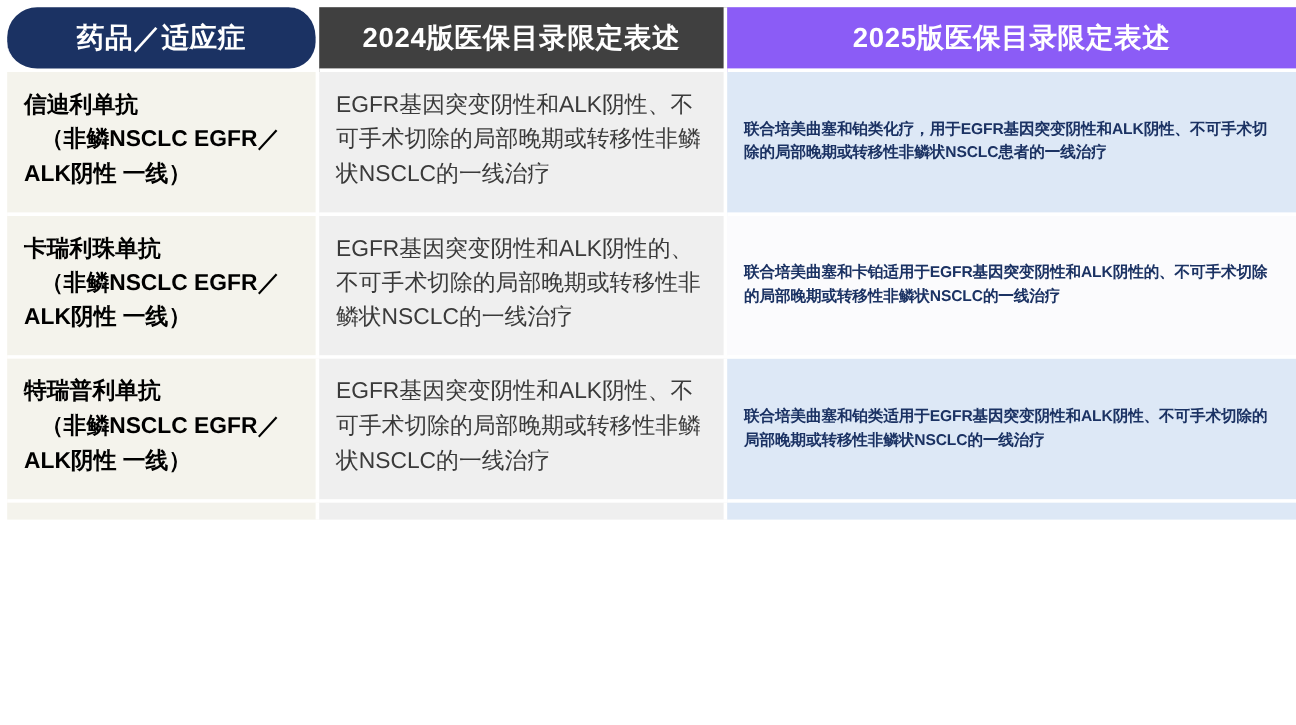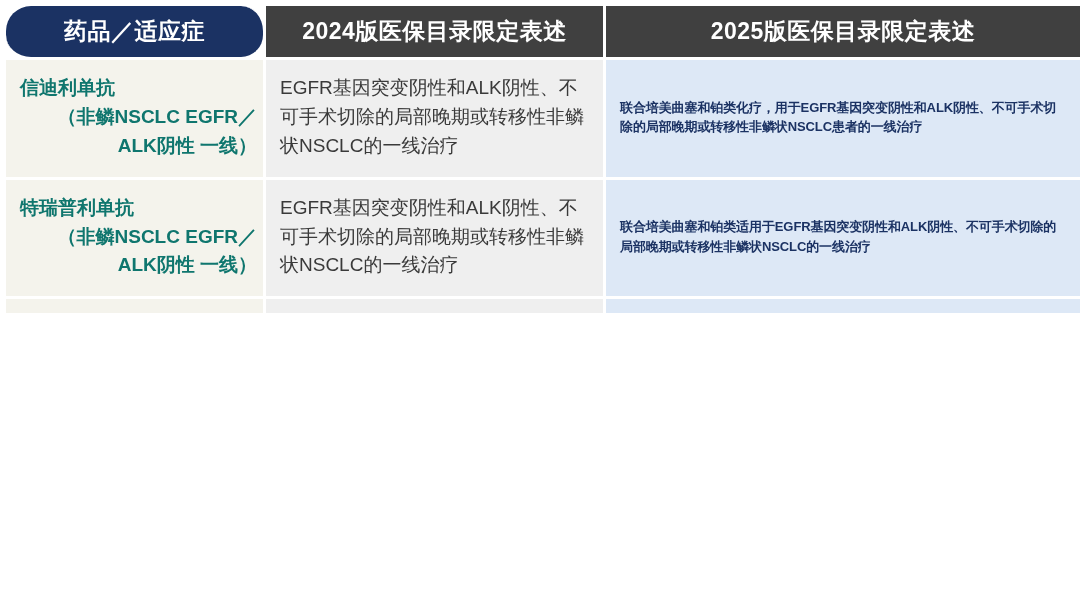--- a/index.html
+++ b/index.html
@@ -46,42 +46,42 @@
   th.h-drug {
     background: #1b3263;
     border-right: 3px solid #ffffff;
     border-radius: 25px;
   }
   th.h-2024 {
     background: #404040;
     border-right: 3px solid #ffffff;
   }
   th.h-2025 {
-    background: #404040;
+    background: #8b5cf6;
   }
 
   
   tbody td {
     vertical-align: middle;
     padding: 14px 16px 16px 14px;
     border-bottom: 3px solid #ffffff;
     line-height: 1.52;
   }
 
   td.c-drug {
     background: #f4f3ec;
-    color: #0f766e;
+    color: #000000;
     font-size: 19px;
     font-weight: 700;
     border-right: 3px solid #ffffff;
     padding-left: 14px;
     padding-right: 6px;
   }
   td.c-drug .drug-name { display: block; }
-  td.c-drug .drug-indication { display: block; text-indent: 14px; text-align: right; }
+  td.c-drug .drug-indication { display: block; text-indent: 14px; }
 
   td.c-2024 {
     background: #efefef;
     color: #3a3a3a;
     font-size: 19px;
     font-weight: 400;
     border-right: 3px solid #ffffff;
   }
 
   td.c-2025 {
@@ -119,20 +119,28 @@
       <tr>
         <td class="c-drug">
           <span class="drug-name">信迪利单抗</span>
           <span class="drug-indication">（非鳞NSCLC EGFR／ALK阴性 一线）</span>
         </td>
         <td class="c-2024">EGFR基因突变阴性和ALK阴性、不可手术切除的局部晚期或转移性非鳞状NSCLC的一线治疗</td>
         <td class="c-2025">联合培美曲塞和铂类化疗，用于EGFR基因突变阴性和ALK阴性、不可手术切除的局部晚期或转移性非鳞状NSCLC患者的一线治疗</td>
       </tr>
       <tr>
         <td class="c-drug">
+          <span class="drug-name">卡瑞利珠单抗</span>
+          <span class="drug-indication">（非鳞NSCLC EGFR／ALK阴性 一线）</span>
+        </td>
+        <td class="c-2024">EGFR基因突变阴性和ALK阴性的、不可手术切除的局部晚期或转移性非鳞状NSCLC的一线治疗</td>
+        <td class="c-2025 light">联合培美曲塞和卡铂适用于EGFR基因突变阴性和ALK阴性的、不可手术切除的局部晚期或转移性非鳞状NSCLC的一线治疗</td>
+      </tr>
+      <tr>
+        <td class="c-drug">
           <span class="drug-name">特瑞普利单抗</span>
           <span class="drug-indication">（非鳞NSCLC EGFR／ALK阴性 一线）</span>
         </td>
         <td class="c-2024">EGFR基因突变阴性和ALK阴性、不可手术切除的局部晚期或转移性非鳞状NSCLC的一线治疗</td>
         <td class="c-2025">联合培美曲塞和铂类适用于EGFR基因突变阴性和ALK阴性、不可手术切除的局部晚期或转移性非鳞状NSCLC的一线治疗</td>
       </tr>
       <tr class="clipped">
         <td class="c-drug"></td>
         <td class="c-2024"></td>
         <td class="c-2025"></td>

